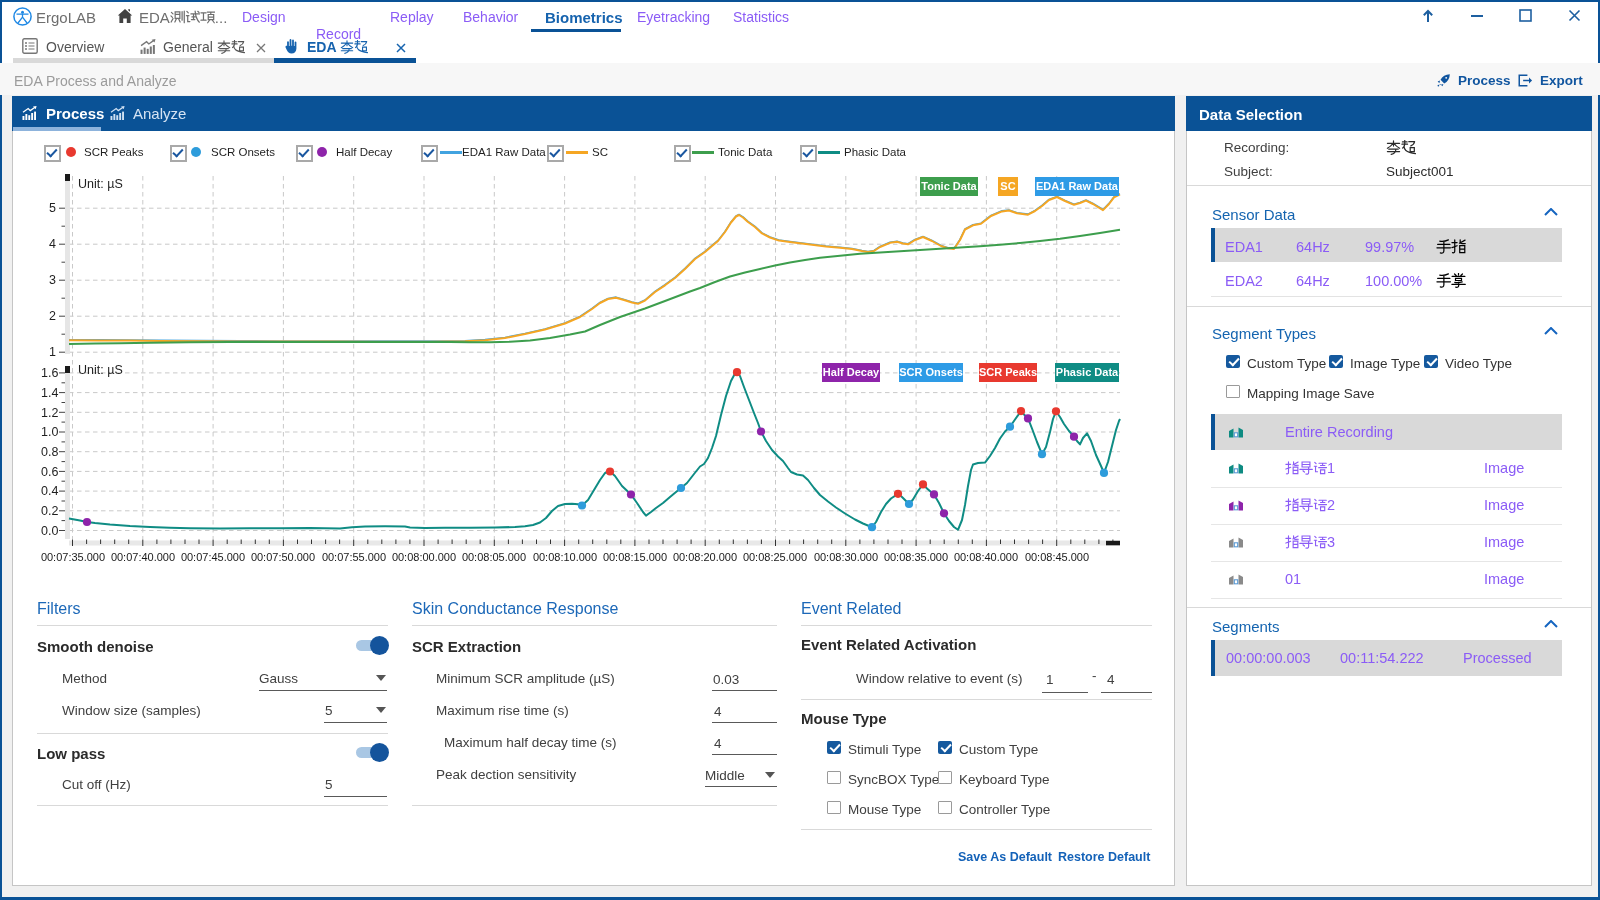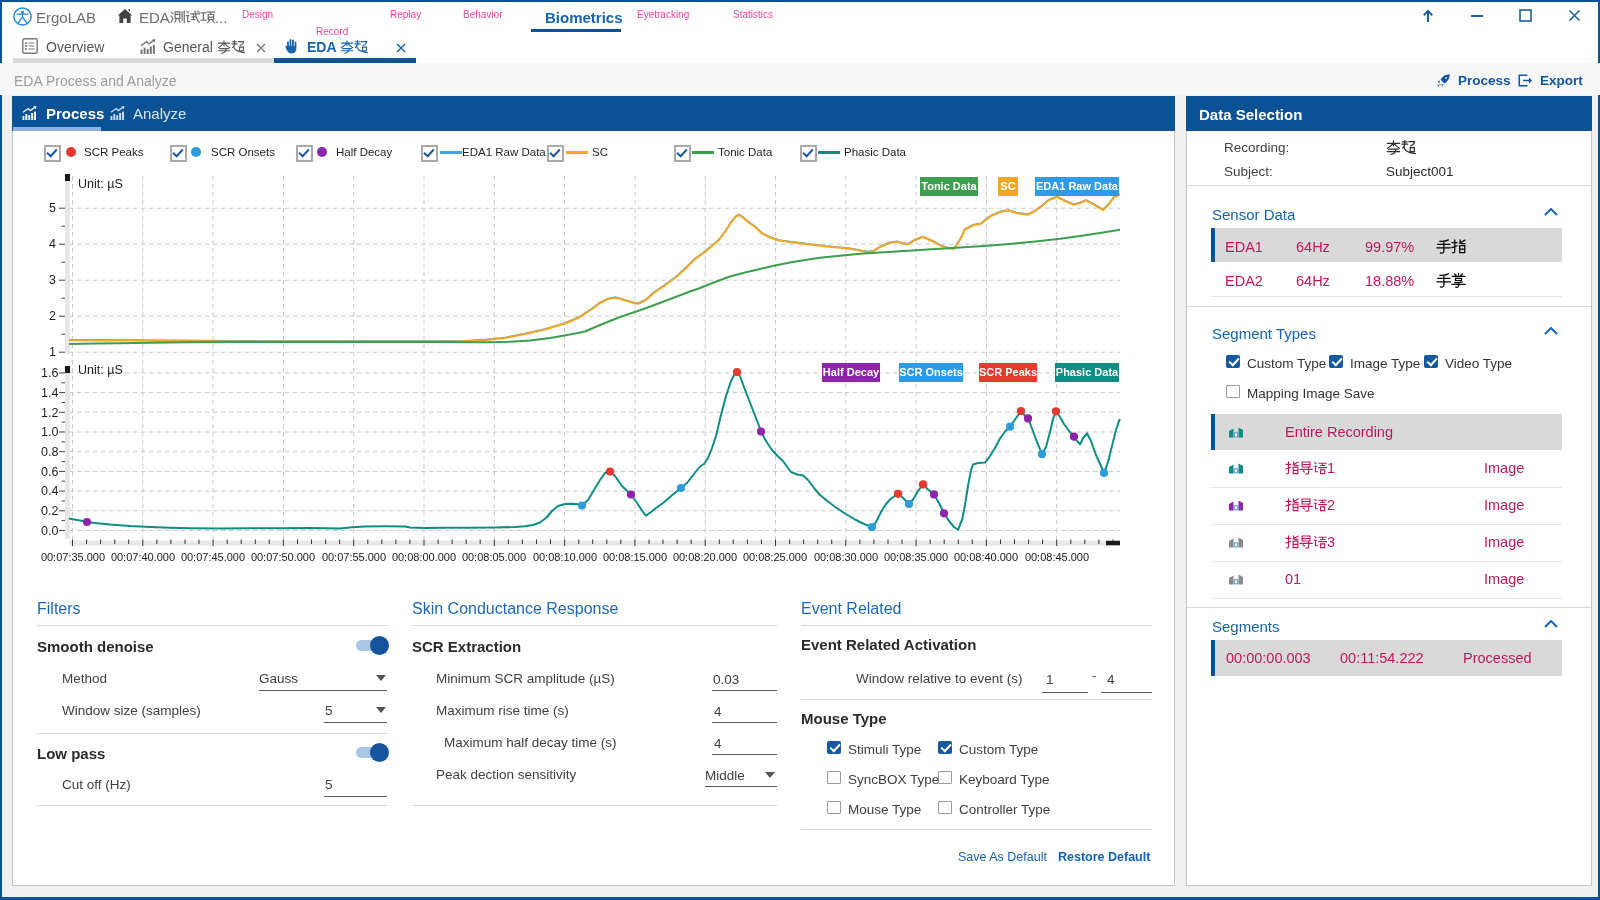--- a/index.html
+++ b/index.html
@@ -1,17 +1,17 @@
 <!DOCTYPE html>
 <html><head><meta charset="utf-8"><style>
 html,body{margin:0;padding:0}
 #app{position:relative;width:1600px;height:900px;background:#fff;font-family:"Liberation Sans",sans-serif;overflow:hidden}
 .a{position:absolute;white-space:nowrap}
 .winb{position:absolute;background:#0A5296}
-.menu{font-size:10px;color:#ec4899}
+.menu{font-size:14px;color:#8b5cf6}
 .hr{position:absolute;height:1px;background:#d9d9d9}
 .ul{position:absolute;height:1px;background:#595959}
 .sect{font-size:16px;color:#1C68B8}
 .bl{font-size:15px;font-weight:bold;color:#2b2b2b}
 .rl{font-size:13.5px;color:#404040}
 .sm{font-size:13.5px;color:#333}
 .tog{position:absolute;width:30px;height:11px;border-radius:6px;background:#A9C7E4}
 .tog::after{content:"";position:absolute;right:-3px;top:-4px;width:19px;height:19px;border-radius:50%;background:#14549C}
 .tri{position:absolute;width:0;height:0;border-left:5px solid transparent;border-right:5px solid transparent;border-top:6px solid #555}
 .cbb{position:absolute;width:14px;height:13px;background:#15599E;border-radius:2px}
@@ -19,21 +19,21 @@
 .cbu{position:absolute;width:12px;height:11px;border:1.5px solid #9a9a9a;background:#fff;border-radius:1px}
 .cbl{position:absolute;width:13px;height:13px;border:2px solid #a9a9a9;background:#fff}
 .cbl::after{content:"";position:absolute;width:7.5px;height:4px;border-left:2.6px solid #1A57A0;border-bottom:2.6px solid #1A57A0;transform:rotate(-47deg);top:1.6px;left:1px}
 .dot{position:absolute;width:10px;height:10px;border-radius:50%}
 .ll{position:absolute;width:22px;height:2.5px}
 .lt{position:absolute;font-size:11.5px;color:#1f1f1f}
 .badge{position:absolute;height:19px;line-height:19px;text-align:center;color:#fff;font-size:11px;font-weight:bold;white-space:nowrap}
 .xl{position:absolute;font-size:11px;color:#1a1a1a;width:70px;text-align:center;top:551px}
 .grow{position:absolute;left:1211px;width:351px;background:#d9d9d9}
 .bbar{position:absolute;left:1211px;width:4px;background:#0A5296}
-.rt{position:absolute;font-size:14.5px;color:#be185d}
+.rt{position:absolute;font-size:14.5px;color:#8b5cf6}
 .cg{display:inline-block;vertical-align:-2px}
 .chev{position:absolute;color:#1565C0}
 </style></head><body>
 <div id="app">
 
 <svg width="0" height="0" style="position:absolute">
       <defs>
 <symbol id="c-li" viewBox="0 0 16 16">
           <path fill="none" stroke="currentColor" stroke-width="1.3" stroke-linecap="round" d="M1.5,3.5H14.5 M8,1V6.5 M7.5,3.5C6,6,4,7.5,1.5,8.8 M8.5,3.5C10,6,12,7.5,14.5,8.8 M3,9.8H13 M10.5,9.8C10.5,12,9,14.5,5.5,15.3 M1.5,12.3H14.5"></path>
         </symbol>
@@ -490,21 +490,21 @@
 <div class="a rl" style="left:959px;top:742px">Custom Type</div>
 <div class="cbu" style="left:827px;top:771px"></div>
 <div class="a rl" style="left:848px;top:772px">SyncBOX Type</div>
 <div class="cbu" style="left:938px;top:771px"></div>
 <div class="a rl" style="left:959px;top:772px">Keyboard Type</div>
 <div class="cbu" style="left:827px;top:801px"></div>
 <div class="a rl" style="left:848px;top:802px">Mouse Type</div>
 <div class="cbu" style="left:938px;top:801px"></div>
 <div class="a rl" style="left:959px;top:802px">Controller Type</div>
 <div class="hr" style="left:801px;top:829px;width:351px"></div>
-<div class="a" style="left:958px;top:850px;font-size:12.5px;font-weight:normal;color:#1462B8">Save As Default</div>
+<div class="a" style="left:958px;top:850px;font-size:12.5px;font-weight:bold;color:#1462B8">Save As Default</div>
 <div class="a" style="left:1058px;top:850px;font-size:12.5px;font-weight:bold;color:#1462B8">Restore Default</div>
 
 <div class="a" style="left:1186px;top:96px;width:406px;height:790px;background:#fff;border:1px solid #c5c5c5;box-sizing:border-box"></div>
 <div class="a" style="left:1186px;top:96px;width:406px;height:35px;background:#0A5296"></div>
 <div class="a" style="left:1199px;top:106px;font-size:15px;font-weight:bold;color:#fff">Data Selection</div>
 <div class="a rl" style="left:1224px;top:140px">Recording:</div>
 <div class="a rl" style="left:1386px;top:140px;color:#2b2b2b"><svg class="cg cjk" width="15" height="15">
         <use href="#c-li"></use>
       </svg><svg class="cg cjk" width="15" height="15">
         <use href="#c-chao"></use>
@@ -521,21 +521,21 @@
 <div class="rt" style="left:1225px;top:239px">EDA1</div>
 <div class="rt" style="left:1296px;top:239px">64Hz</div>
 <div class="rt" style="left:1365px;top:239px">99.97%</div>
 <div class="rt" style="left:1436px;top:239px;color:#000"><svg class="cg cjk" width="15" height="15">
         <use href="#c-shou"></use>
       </svg><svg class="cg cjk" width="15" height="15">
         <use href="#c-zhi"></use>
       </svg></div>
 <div class="rt" style="left:1225px;top:273px">EDA2</div>
 <div class="rt" style="left:1296px;top:273px">64Hz</div>
-<div class="rt" style="left:1365px;top:273px">18.88%</div>
+<div class="rt" style="left:1365px;top:273px">100.00%</div>
 <div class="rt" style="left:1436px;top:273px;color:#000"><svg class="cg cjk" width="15" height="15">
         <use href="#c-shou"></use>
       </svg><svg class="cg cjk" width="15" height="15">
         <use href="#c-zhang"></use>
       </svg></div>
 <div class="hr" style="left:1211px;top:296px;width:351px;background:#e3e3e3"></div>
 <div class="hr" style="left:1187px;top:306px;width:404px"></div>
 <div class="a" style="left:1212px;top:325px;font-size:15px;color:#1464B0">Segment Types</div>
 <svg class="chev" style="left:1544px;top:327px" width="14" height="8">
       <use href="#c-up"></use>

